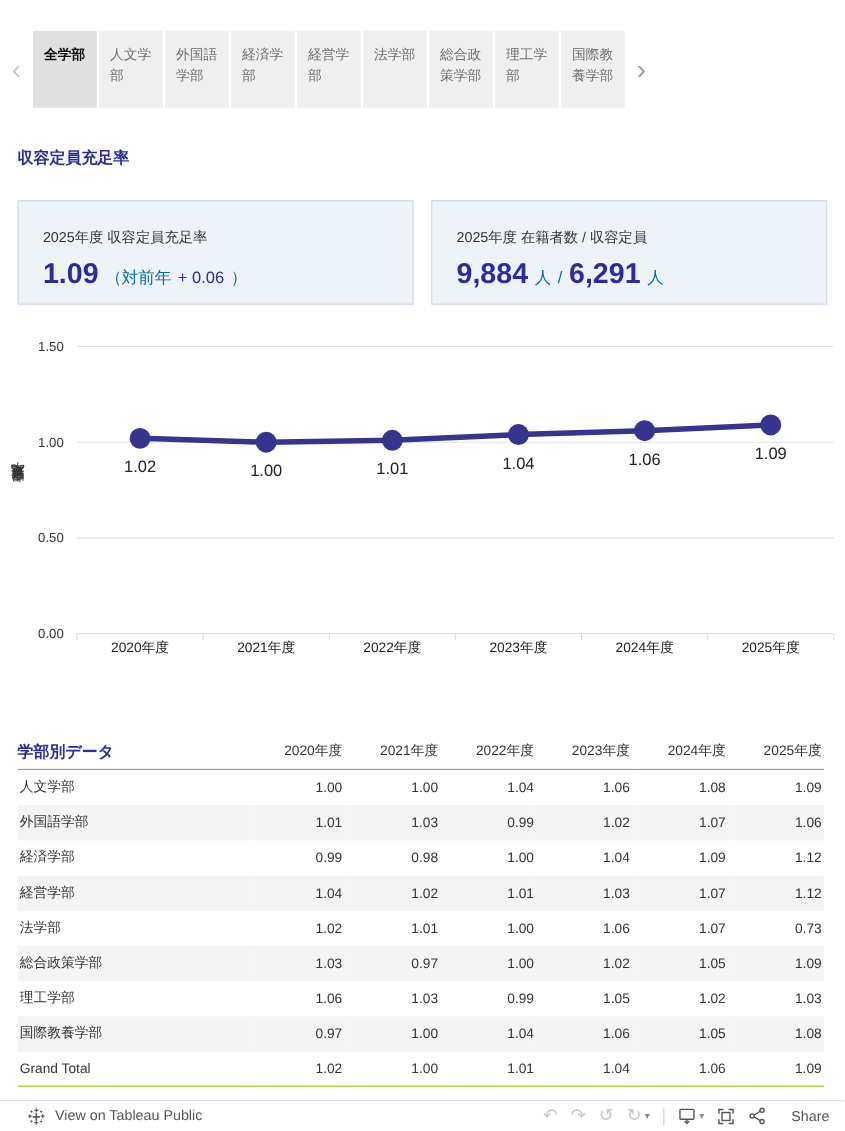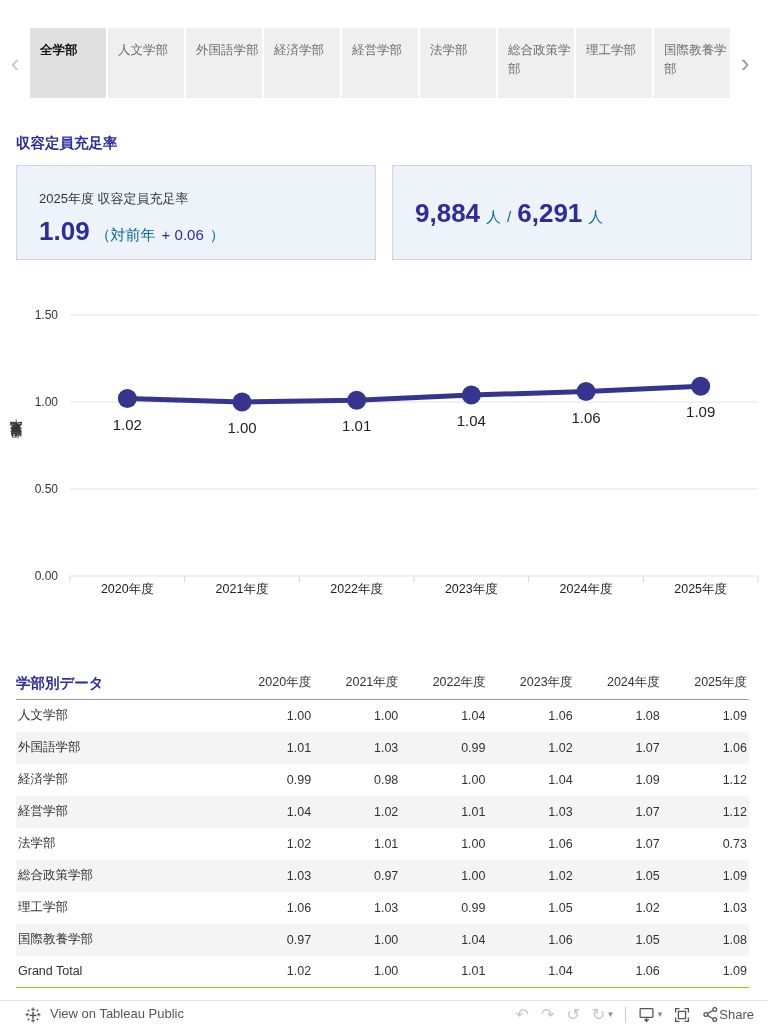--- a/index.html
+++ b/index.html
@@ -11,29 +11,29 @@
   body{
     position:relative;background:#fff;overflow:hidden;
     font-family:"Liberation Sans","DejaVu Sans",sans-serif;color:#333;
   }
   
   .tabbar{position:absolute;top:28px;left:0;width:768px;height:70px;display:flex;align-items:center;}
   .chev{width:30px;text-align:center;font-size:26px;line-height:70px;cursor:pointer;user-select:none;}
   .chev.left{color:#c9c9c9;}
   .chev.right{color:#9a9a9a;}
   .tabs{display:flex;gap:2px;height:70px;flex:0 0 auto;}
-  .tab{width:76px;height:70px;background:var(--tab-bg);color:#6e6e6e;font-size:12.5px;
+  .tab{width:58px;height:70px;background:var(--tab-bg);color:#6e6e6e;font-size:12.5px;
        padding:13px 2px 0 10px;line-height:1.55;cursor:pointer;}
   .tab.sel{background:var(--tab-selected-bg);color:#111;font-weight:bold;}
   
   .sec-title{position:absolute;left:16px;font-size:14.5px;font-weight:bold;color:var(--accent-navy);}
   #title-rate{top:134px;}
   #title-table{top:642px;margin-top:32px;}
   
-  .cards{position:absolute;top:165px;left:16px;width:736px;display:flex;gap:16px;}
+  .cards{position:absolute;top:182px;left:16px;width:736px;display:flex;gap:16px;}
   .card{width:360px;height:95px;background:var(--card-bg);border:1px solid var(--card-border);
         padding:24px 22px 0 22px;}
   .card .klabel{font-size:13px;color:#333;}
   .card .vrow{margin-top:8px;display:flex;align-items:baseline;}
   .card .vrow span{margin-right:6px;white-space:nowrap;}
   .part-big{font-size:26px;font-weight:bold;color:var(--accent-navy);}
   .part-small-navy{font-size:15px;font-weight:normal;color:var(--accent-navy);}
   .part-small-dark{font-size:15px;color:#0369a1;}
   
   .chart-wrap{position:absolute;top:300px;left:0;width:768px;height:312px;}
@@ -60,21 +60,21 @@
   .toolbar{position:absolute;left:0;top:1000px;width:768px;height:28px;border-top:1px solid #e3e3e3;
            background:#fff;display:flex;align-items:center;}
   .tb-left{display:flex;align-items:flex-start;margin-left:24px;gap:8px;cursor:pointer;}
   .tb-left .vlabel{font-size:13px;color:#555;}
   .tb-right{margin-left:auto;margin-right:14px;display:flex;align-items:center;gap:12px;}
   .tb-btn{font-size:16px;line-height:1;cursor:pointer;display:flex;align-items:center;gap:3px;}
   .tb-btn.disabled{color:#c6c6c6;}
   .tb-btn.active{color:#555;}
   .caret{font-size:9px;color:#8a8a8a;}
   .tb-div{width:1px;height:16px;background:#ccc;}
-  .share-group{display:flex;align-items:center;gap:0;cursor:pointer;}
+  .share-group{display:flex;align-items:center;gap:22px;cursor:pointer;}
   .share-label{font-size:13px;color:#555;}
 </style>
 </head>
 <body>
 
 <div class="tabbar">
   <div class="chev left">‹</div>
   <div class="tabs">
       <div class="tab sel">全学部</div>
       <div class="tab">人文学部</div>
@@ -95,20 +95,21 @@
     <div class="card">
       <div class="klabel">2025年度 収容定員充足率</div>
       <div class="vrow">
         <span class="part-big">1.09</span>
         <span class="part-small-dark">（対前年</span>
         <span class="part-small-navy">+ 0.06</span>
         <span class="part-small-dark">）</span>
       </div>
     </div>
     <div class="card">
+      <div class="klabel">2025年度 在籍者数 / 収容定員</div>
       <div class="vrow">
         <span class="part-big">9,884</span>
         <span class="part-small-dark">人</span>
         <span class="part-small-dark">/</span>
         <span class="part-big">6,291</span>
         <span class="part-small-dark">人</span>
       </div>
     </div>
   </div>
 

